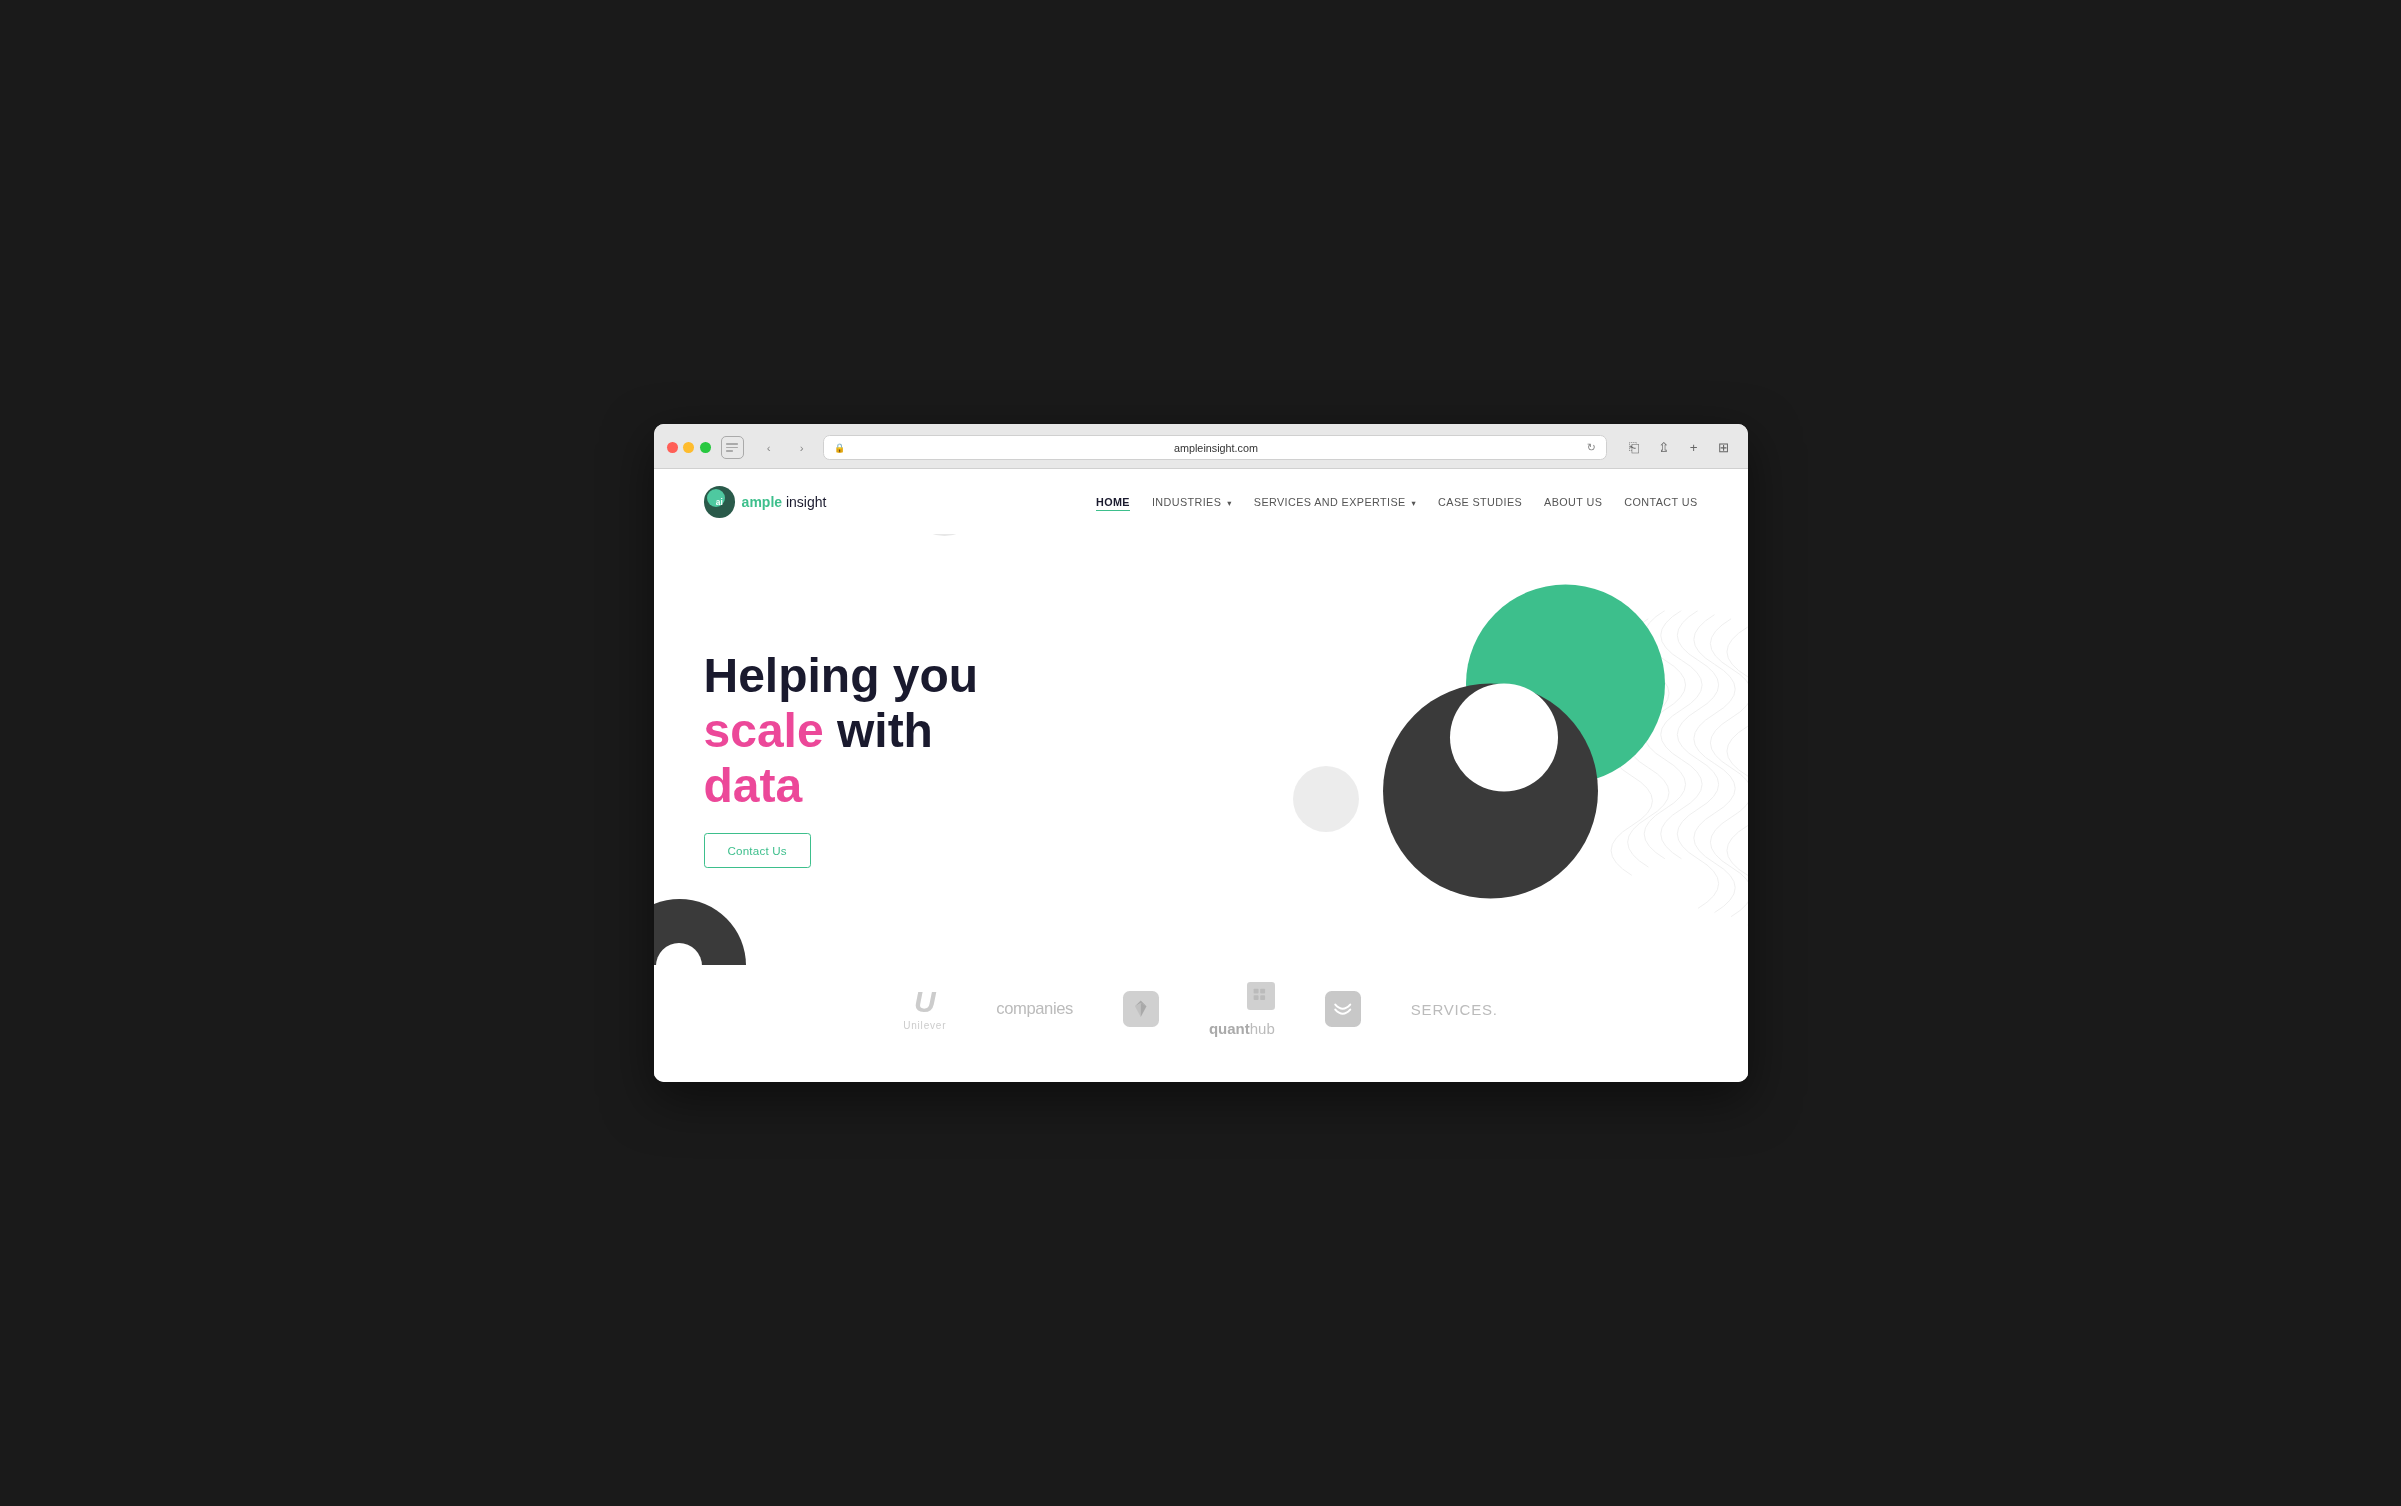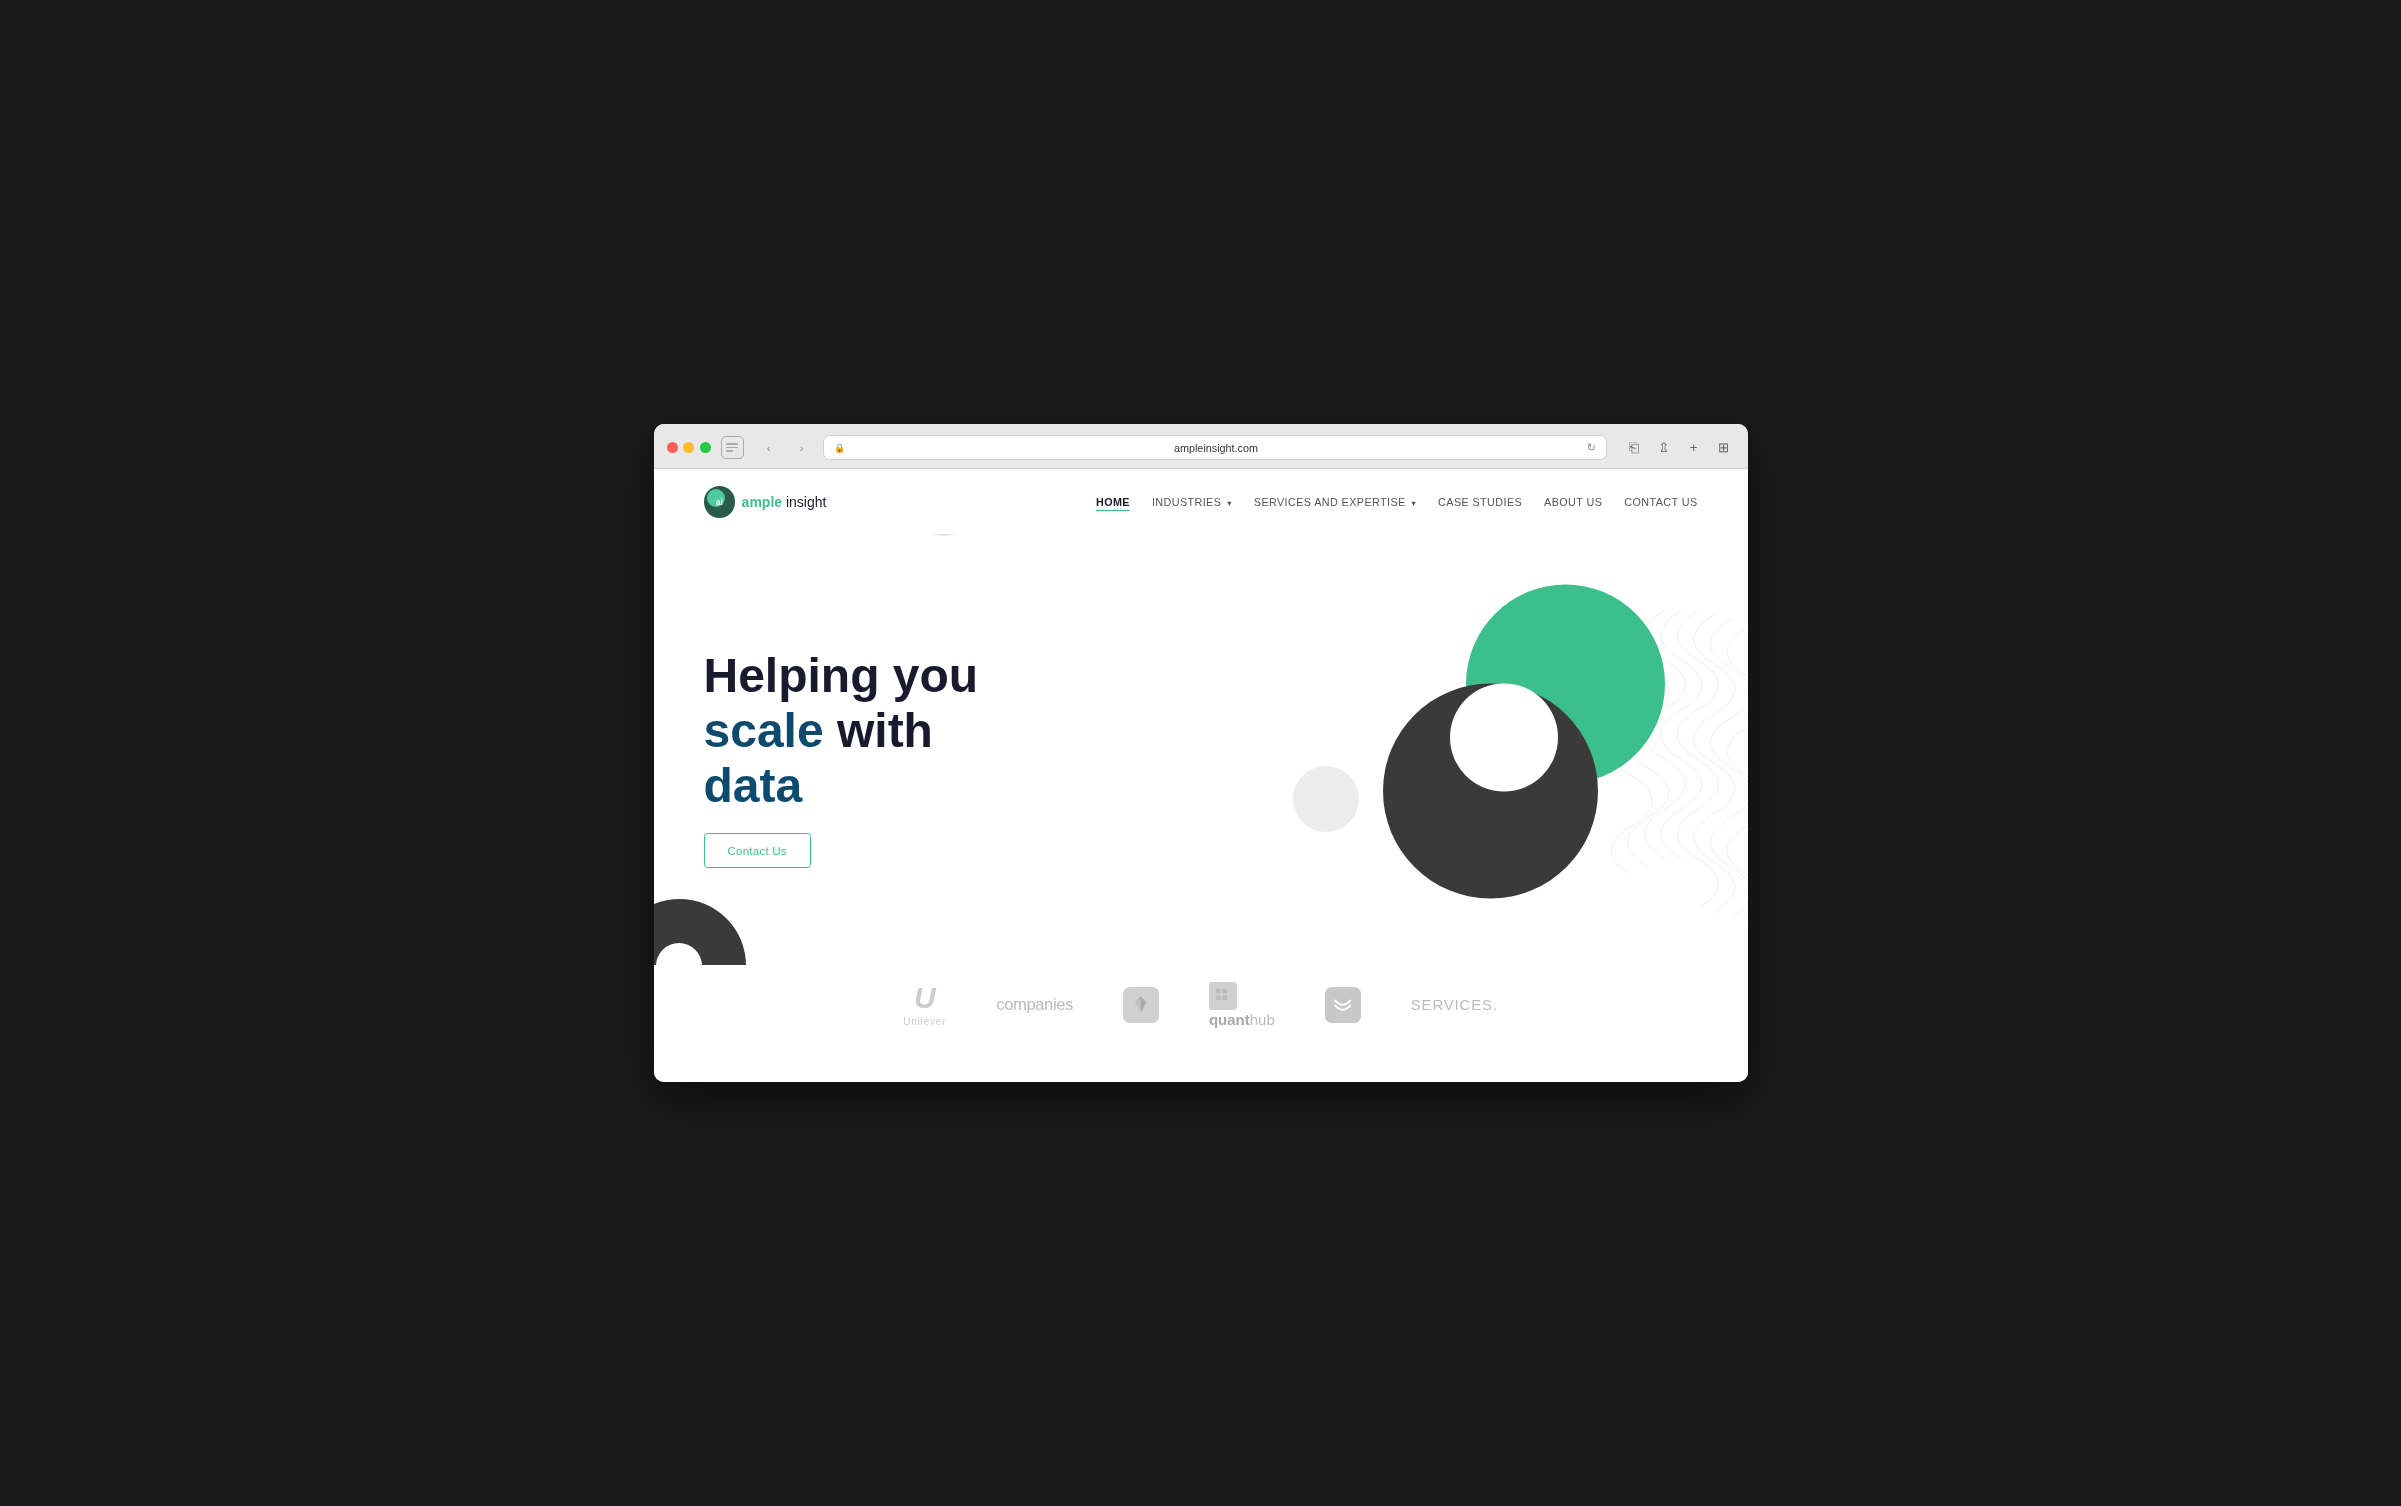--- a/index.html
+++ b/index.html
@@ -205,21 +205,21 @@
     }
 
     .hero-title {
       font-size: 48px;
       line-height: 1.15;
       font-weight: 800;
       color: #1a1a2e;
       margin-bottom: 20px;
     }
 
-    .hero-title .green { color: #0c4a6e; }
+    .hero-title .green { color: #ec4899; }
 
     .hero-description {
       font-size: 12.4px;
       line-height: 1.7;
       color: #555;
       max-width: 315px;
       margin-bottom: 30px;
     }
 
     .contact-btn {
@@ -390,22 +390,22 @@
       height: 36px;
       background: #d0d0d0;
       border-radius: 6.6px;
       display: flex;
       align-items: center;
       justify-content: center;
     }
 
     .quanthub-wrapper {
       display: flex;
-      align-items: flex-start;
-      gap: 1px;
+      align-items: flex-end;
+      gap: 10px;
     }
 
     .quanthub-icon {
       width: 28px;
       height: 28px;
       background: #d0d0d0;
       border-radius: 3.3px;
       display: flex;
       align-items: center;
       justify-content: center;

